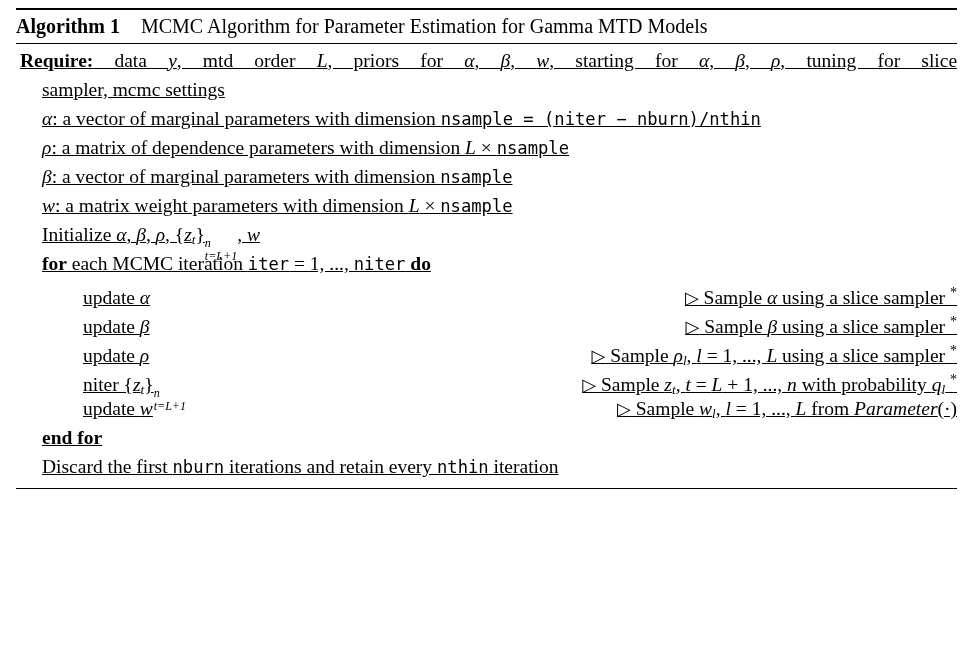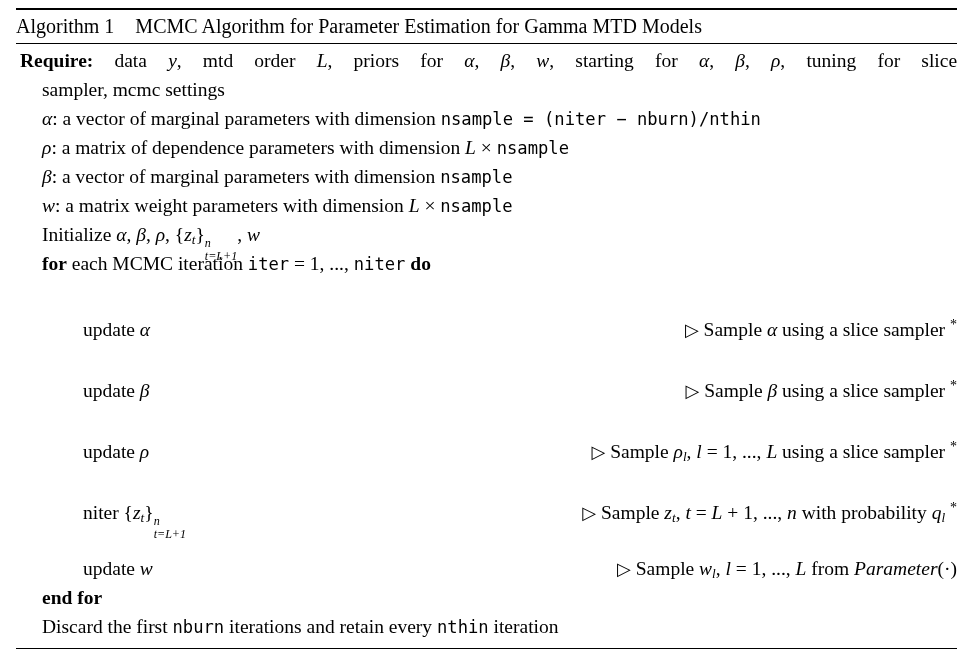--- a/index.html
+++ b/index.html
@@ -6,27 +6,27 @@
   body{
     width:978px;height:669px;background:#ffffff;color:#000000;
     font-family:"Liberation Serif","DejaVu Serif",serif;
     font-size:19.5px;overflow:hidden;
   }
   .algo{margin:8px 21px 0 16px;}
   .rule{border:none;border-top:2px solid #000;height:0;margin:0;}
   .rule.mid{border-top-width:1.6px;}
   .rule.bottom{border-top-width:1.5px;}
   .algo-header{height:33px;display:flex;align-items:center;font-size:20px;white-space:nowrap;}
-  .algo-header .label{font-weight:normal;}
+  .algo-header .label{font-weight:bold;}
   .algo-header .title{margin-left:21px;font-family:Liberation Serif, serif;}
-  .algo-body{padding:2px 0 7px 4px;}
+  .algo-body{padding:2px 0 7px 4px;text-decoration:underline;}
   .line{line-height:29px;height:29px;white-space:nowrap;}
   .line.j{white-space:normal;text-align:justify;text-align-last:justify;}
   .indent1{margin-left:22px;}
-  .row{display:flex;justify-content:space-between;align-items:baseline;margin-top:32px;}
+  .row{display:flex;justify-content:space-between;align-items:baseline;}
   .row .left{margin-left:63px;}
   .row .right{text-align:right;}
   .seg-rm{font-style:normal;}
   .seg-bf{font-weight:bold;}
   .seg-mi{font-style:italic;}
   .seg-tt{font-family:"DejaVu Sans Mono","Liberation Mono",monospace;font-size:0.88em;}
   .seg-tri{font-family:"DejaVu Sans","Liberation Sans",sans-serif;font-size:0.92em;}
   .seg-sup{font-size:0.72em;vertical-align:0.5em;}
   .seg-msub{font-style:italic;font-size:0.68em;vertical-align:-0.22em;}
   .supsub{display:inline-flex;flex-direction:column;vertical-align:-0.52em;line-height:1.05;font-size:0.62em;font-style:italic;text-align:left;}

